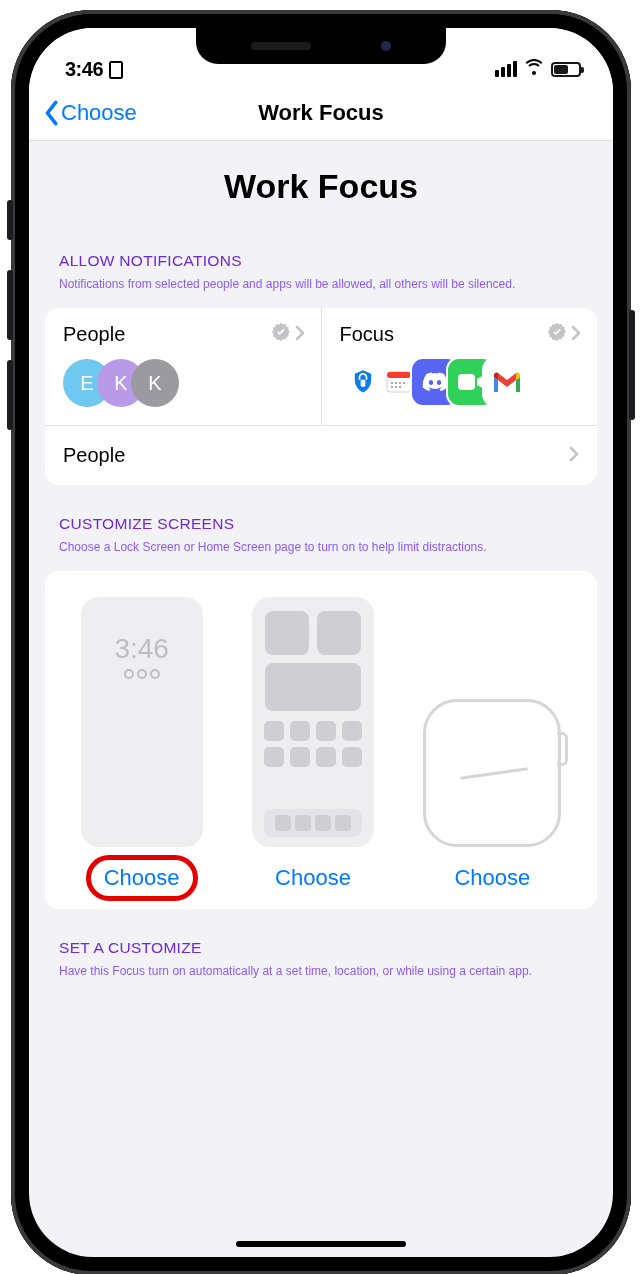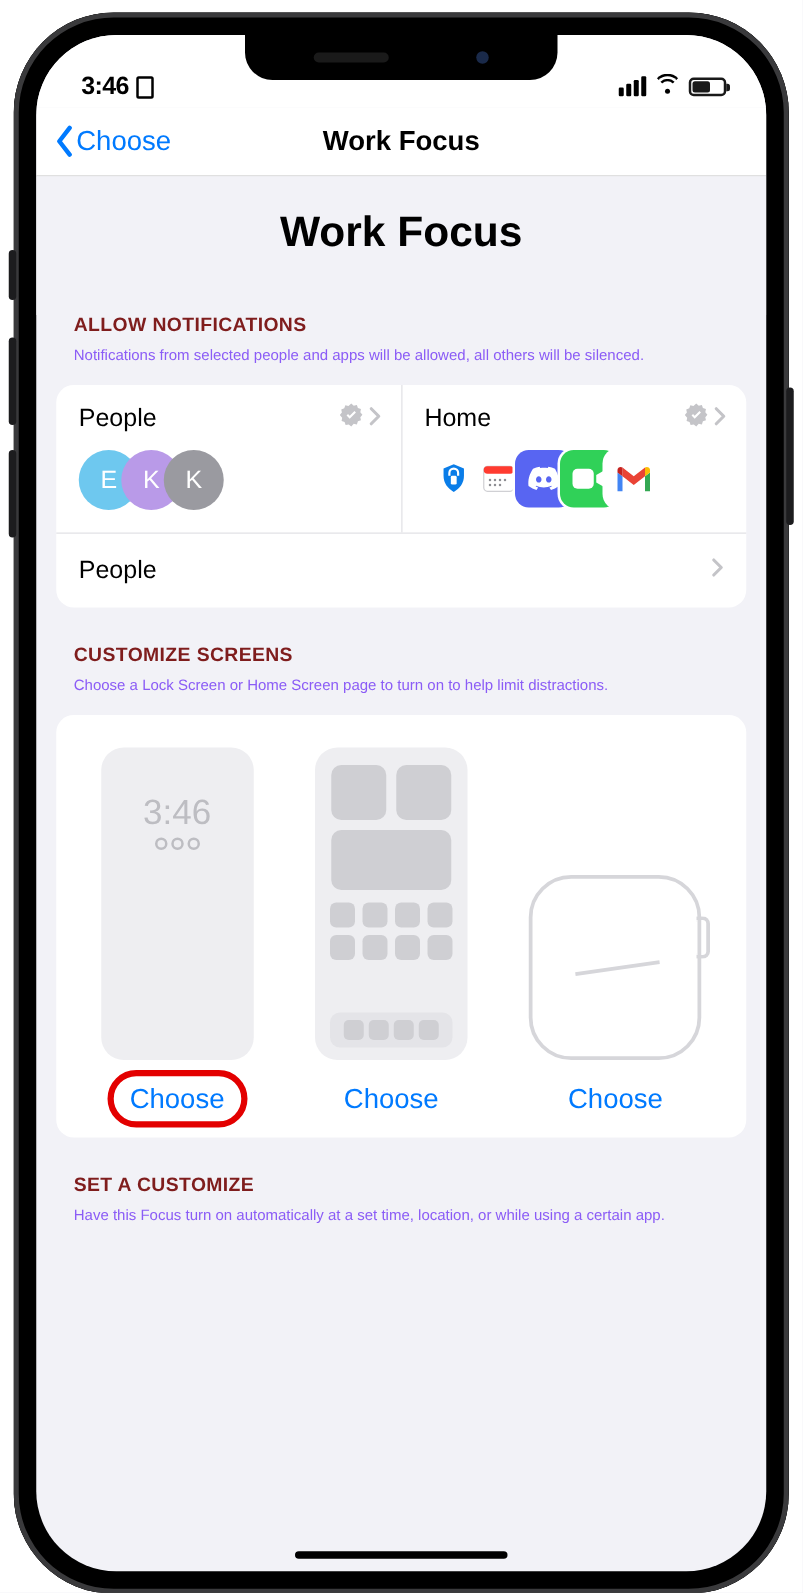--- a/index.html
+++ b/index.html
@@ -101,21 +101,21 @@
   .big-title {
     background:#f2f2f7;
     text-align:center;
     font-size:34px; font-weight:700;
     padding: 26px 0 46px 0;
     color:#000;
   }
 
   .section-hdr {
     padding: 0 30px 6px 30px;
-    color:#7f1d1d; font-size:15.5px; font-weight:700; letter-spacing:0.3px;
+    color:#6d28d9; font-size:15.5px; font-weight:400; letter-spacing:0.3px;
   }
   .section-sub {
     padding: 0 30px 10px 30px;
     color:#8b5cf6; font-size:12px; line-height:1.35;
   }
 
   
   .card {
     margin: 6px 16px 30px 16px;
     background:#fff;
@@ -256,21 +256,21 @@
               </span>
             </div>
             <div class="avatars">
               <div class="av av1">E</div>
               <div class="av av2">K</div>
               <div class="av av3">K</div>
             </div>
           </div>
           <div class="notif-cell">
             <div class="cell-hdr">
-              <span>Home</span>
+              <span>Focus</span>
               <span class="spacer"></span>
               <span class="badge-ic">
                 <svg width="20" height="20" viewBox="0 0 24 24">
                     <path fill="#c4c4c8" d="M12 1l2.4 2 3-.6 1 2.9 2.9 1-.6 3 2 2.4-2 2.4.6 3-2.9 1-1 2.9-3-.6L12 23l-2.4-2-3 .6-1-2.9-2.9-1 .6-3L1 12l2-2.4-.6-3 2.9-1 1-2.9 3 .6L12 1z"></path>
                     <path fill="#fff" d="M10.5 15.5l-3-3 1.4-1.4 1.6 1.6 4.6-4.6 1.4 1.4z"></path>
                   </svg>
               </span>
               <span class="chev">
                 <svg width="10" height="16" viewBox="0 0 10 16">
                     <path d="M2 2l6 6-6 6" stroke="#c4c4c8" stroke-width="2.5" fill="none" stroke-linecap="round" stroke-linejoin="round"></path>

